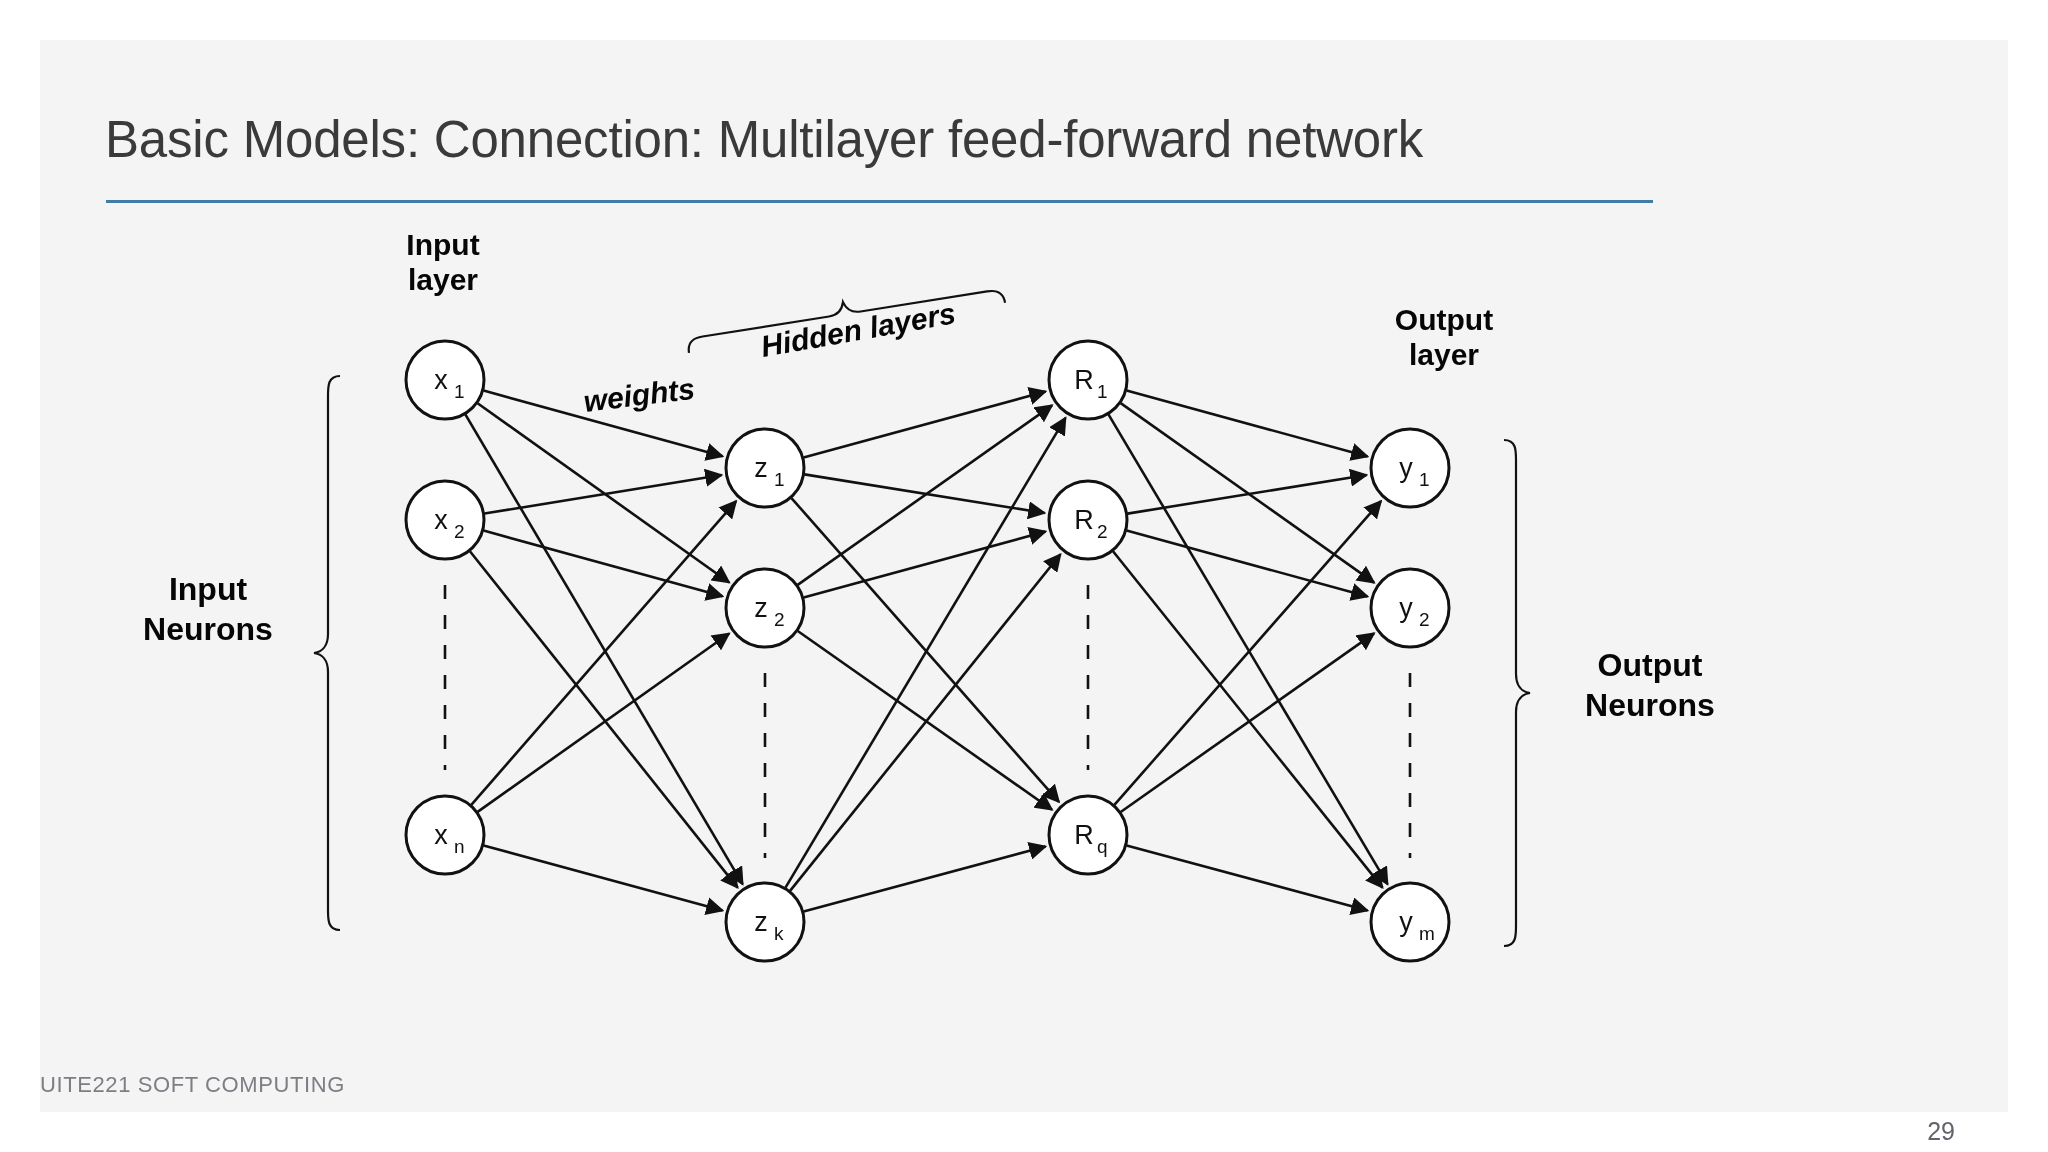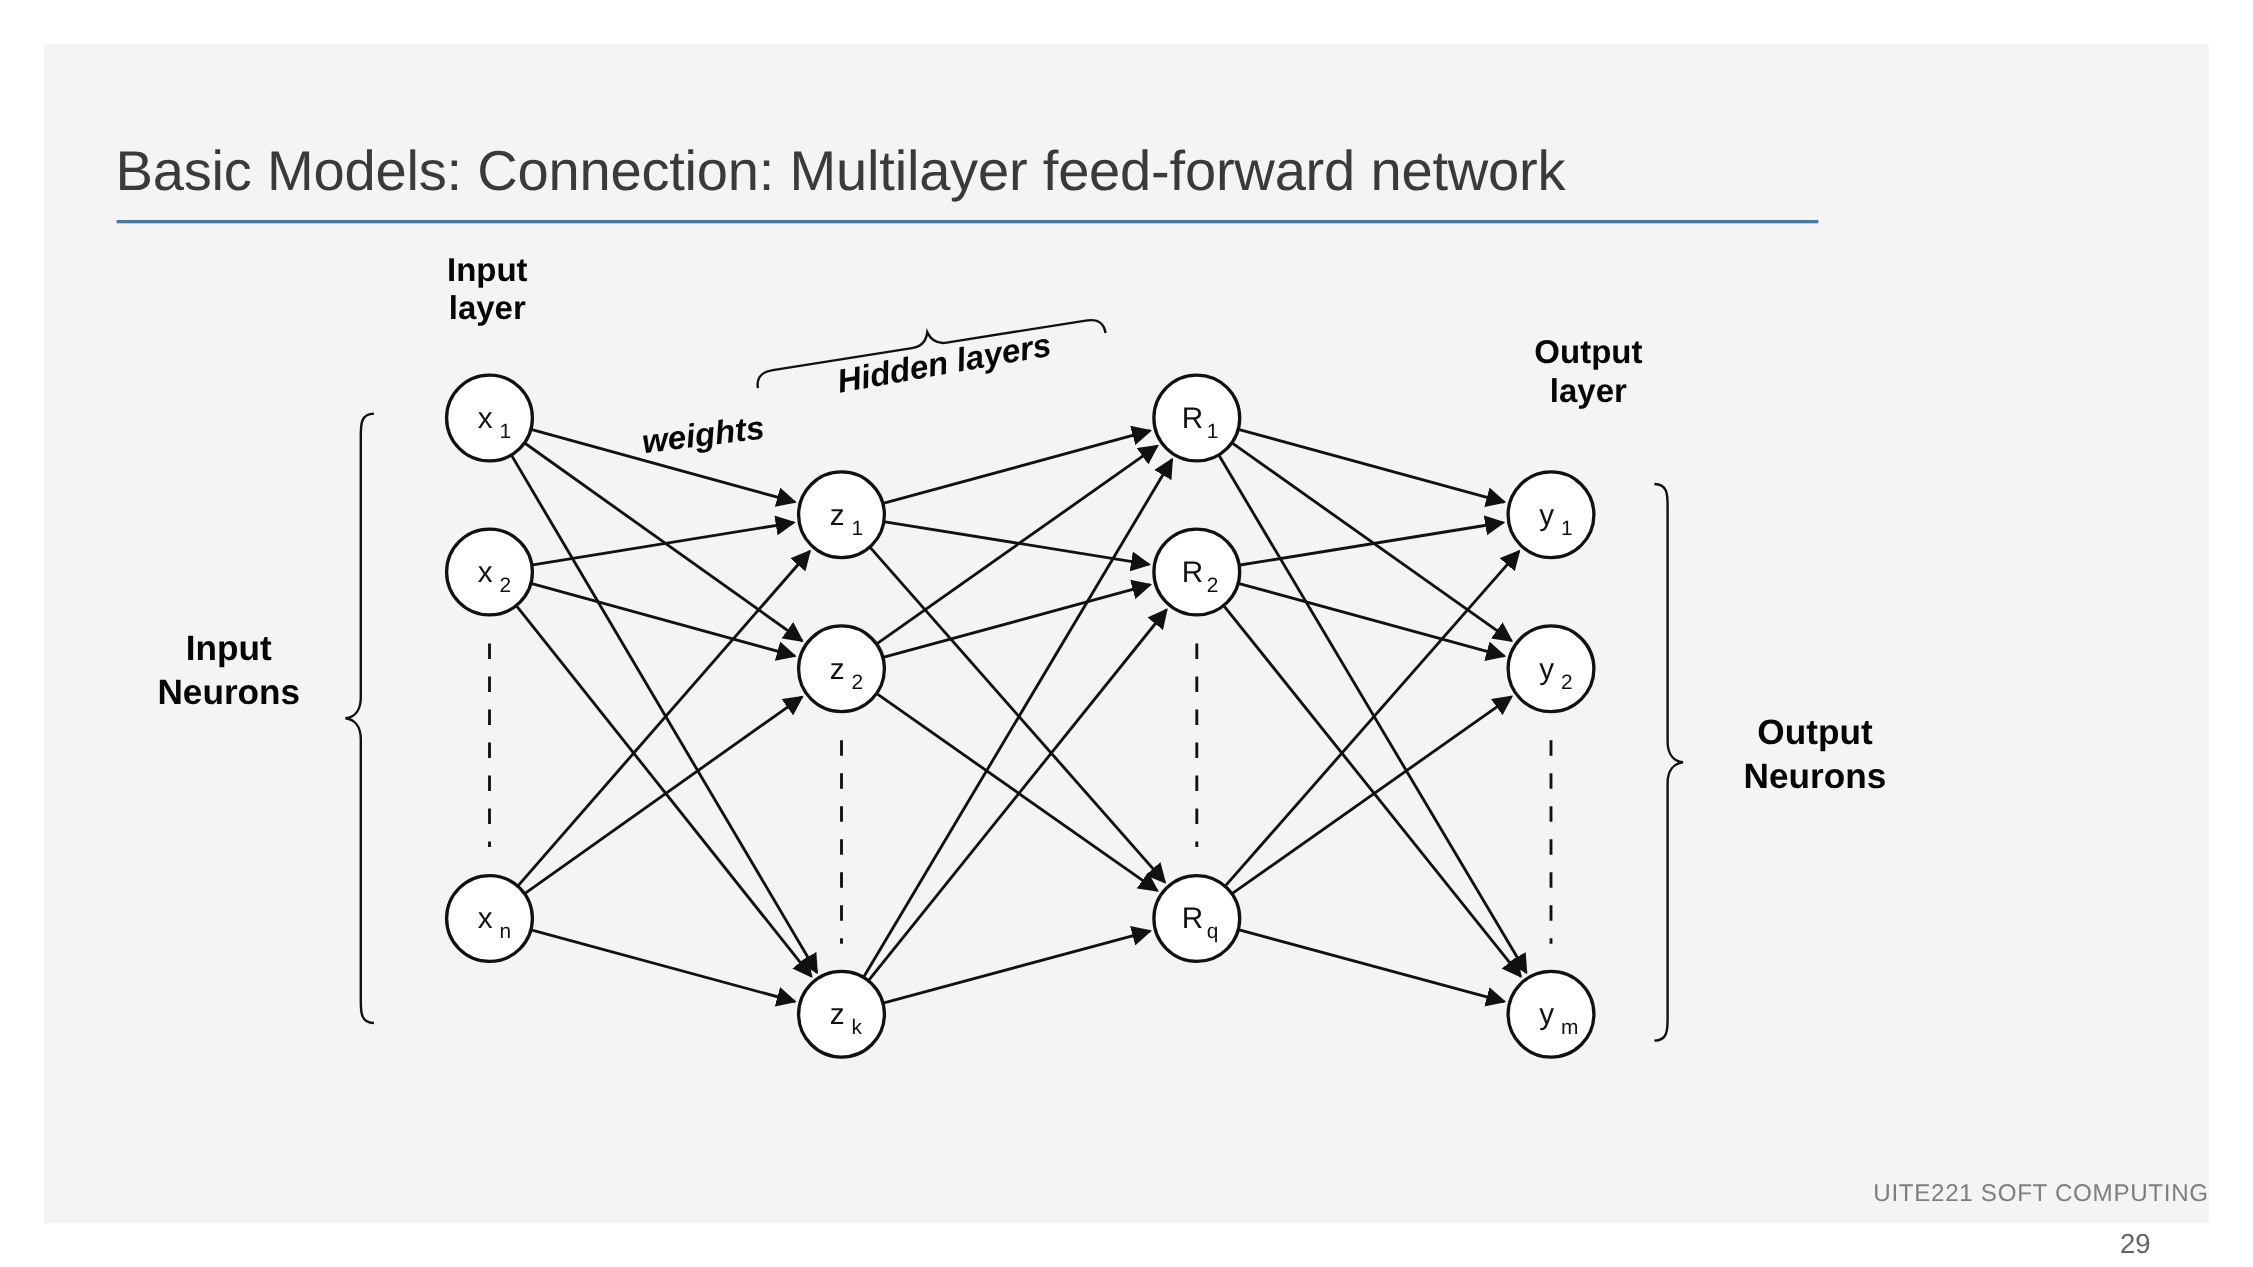--- a/index.html
+++ b/index.html
@@ -17,21 +17,21 @@
     position: absolute;
     left: 40px;
     top: 40px;
     width: 1968px;
     height: 1072px;
     background: #f4f4f5;
   }
   #title {
     position: absolute;
     left: 65px;
-    top: 86px;
+    top: 70px;
     font-size: 51px;
     font-weight: 400;
     color: #3a3a3a;
     letter-spacing: -0.2px;
     white-space: nowrap;
   }
   #title-rule {
     position: absolute;
     left: 66px;
     top: 160px;
@@ -44,21 +44,21 @@
     left: 0;
     top: 0;
     width: 1968px;
     height: 1072px;
   }
   #footer-text {
     position: absolute;
     left: 0;
     top: 1032px;
     width: 1968px;
-    text-align: right;
+    text-align: left;
     font-size: 22px;
     color: #7d7d84;
     letter-spacing: 0.6px;
   }
   #page-number {
     position: absolute;
     right: 53px;
     top: 1032px;
     font-size: 25px;
     color: #63636b;

